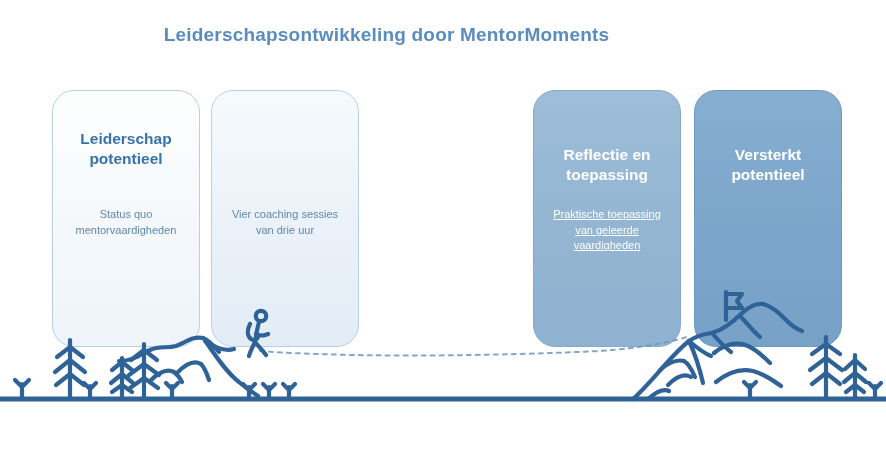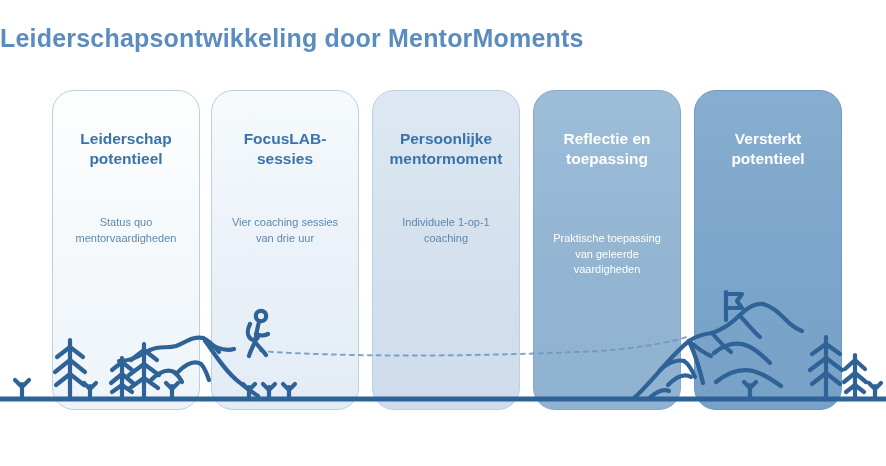--- a/index.html
+++ b/index.html
@@ -20,37 +20,38 @@
     left: 0; top: 0;
     width: 886px;
     height: 466px;
     background: #ffffff;
   }
   #page-title {
     position: absolute;
     left: 0;
     top: 24px;
     width: 773px;
-    font-size: 25px;
+    text-align: center;
+    font-size: 19px;
     font-weight: bold;
     color: #5b8cc0;
     letter-spacing: 0.2px;
   }
   .stage {
     position: absolute;
     left: 0;
     top: 0;
     width: 886px;
     height: 466px;
   }
   .card {
     position: absolute;
     top: 90px;
     width: 148px;
-    height: 320px;
+    height: 257px;
     border-radius: 22px;
     box-sizing: border-box;
     border: 1px solid #b9cfe4;
     overflow: hidden;
   }
   .card-1 { left: 52px;  background: linear-gradient(180deg,#fdfefe 0%, #f4f8fb 55%, #eef4f9 100%); }
   .card-2 { left: 211px; background: linear-gradient(180deg,#f6fafc 0%, #eaf1f8 55%, #e3ecf5 100%); }
   .card-3 { left: 372px; background: linear-gradient(180deg,#dde8f2 0%, #d3e0ed 55%, #cedcec 100%); }
   .card-4 { left: 533px; background: linear-gradient(180deg,#9dbdd8 0%, #93b5d2 55%, #8fb2d0 100%); border-color:#86a9c9; }
   .card-5 { left: 694px; background: linear-gradient(180deg,#87aed0 0%, #7ba5ca 55%, #77a1c7 100%); border-color:#6e99c0; }
@@ -68,26 +69,25 @@
   }
   .card-sub {
     position: absolute;
     left: 10px;
     right: 10px;
     top: 116px;
     text-align: center;
     font-size: 11px;
     line-height: 1.42;
     color: #5f87ac;
-    margin-top: 8px;
-  }
-  .card-4 .card-title, .card-5 .card-title { color: #ffffff; }
+  }
+  .card-4 .card-title, .card-5 .card-title { color: #ffffff; margin-top: 16px; }
   .card-4 .card-sub,   .card-5 .card-sub   { color: #ffffff; }
   .card-5 .card-sub { top: 112px; }
-  .card-4 .card-sub { top: 132px; }
+  .card-4 .card-sub { top: 116px; text-decoration: underline; }
 
   .scene {
     position: absolute;
     left: 0;
     top: 0;
     width: 886px;
     height: 466px;
     pointer-events: none;
   }
 </style>
@@ -99,28 +99,23 @@
   <div id="page-title">Leiderschapsontwikkeling door MentorMoments</div>
 
   <div class="stage">
 
     <div class="card card-1">
       <div class="card-title">Leiderschap potentieel</div>
       <div class="card-sub">Status quo mentorvaardigheden</div>
     </div>
 
     <div class="card card-2">
-      <div class="card-title">FocusLAB-sessies</div>
       <div class="card-sub">Vier coaching sessies van drie uur</div>
     </div>
 
-    <div class="card card-3">
-      <div class="card-title">Persoonlijke mentormoment</div>
-      <div class="card-sub">Individuele 1-op-1 coaching</div>
-    </div>
 
     <div class="card card-4">
       <div class="card-title">Reflectie en toepassing</div>
       <div class="card-sub">Praktische toepassing van geleerde vaardigheden</div>
     </div>
 
     <div class="card card-5">
       <div class="card-title">Versterkt potentieel</div>
     </div>
 

